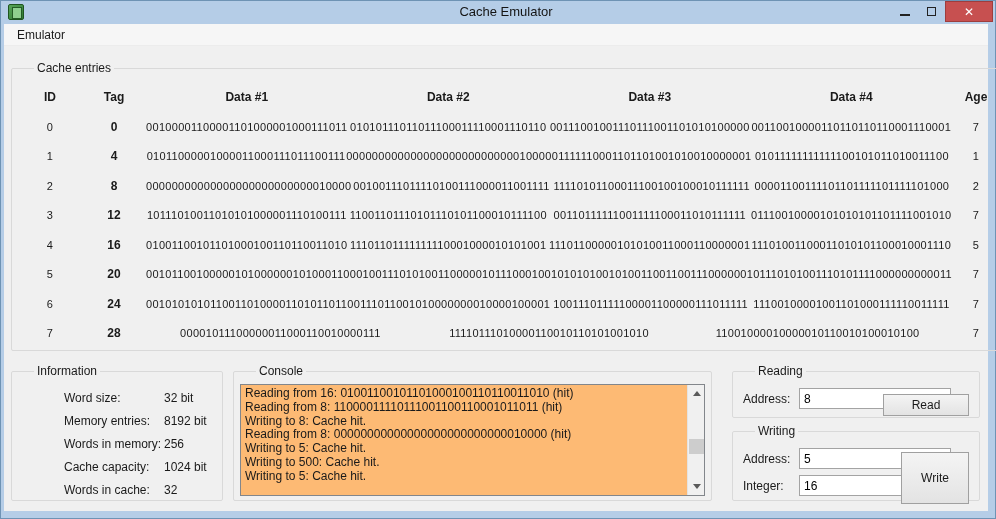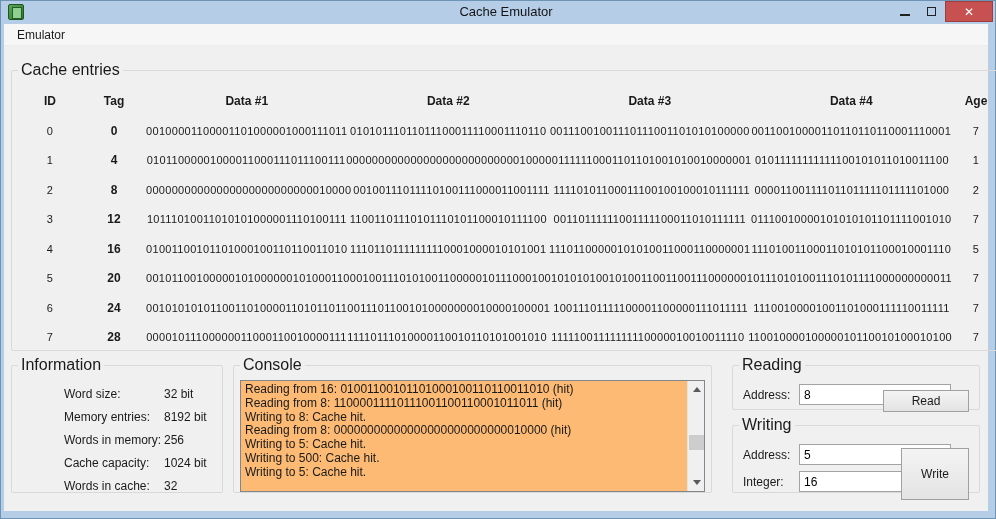--- a/index.html
+++ b/index.html
@@ -46,37 +46,37 @@
     height: 22px; background: #f6f6f6; border-bottom: 1px solid #ececec;
     display: flex; align-items: center; padding-left: 7px;
   }
   .menu-item { padding: 2px 6px; }
 
   
   fieldset.group {
     border: 1px solid #d9d9d9; border-radius: 2px;
     padding: 4px 6px 6px 6px;
   }
-  fieldset.group legend { padding: 0 3px; margin-left: 0; font-size: 16px; color: #1a1a1a; }
+  fieldset.group legend { padding: 0 3px; margin-left: 16px; font-size: 12px; color: #1a1a1a; }
 
   .cache-group { position: absolute; left: 7px; right: 8px; top: 37px; height: 290px; }
 
   
   .table { width: 100%; padding-top: 2px; }
   .trow { display: flex; align-items: center; height: 29.5px; }
   .trow.head { font-weight: bold; font-size: 12px; height: 31px; }
   .cell { text-align: center; font-size: 11px; letter-spacing: 0.3px; white-space: nowrap; }
   .trow.head .cell { font-size: 12px; letter-spacing: 0; }
   .c0 { width: 64px; } .c1 { width: 64px; }
   .c2,.c3,.c4,.c5 { flex: 1; }
   .c6 { width: 48px; }
   .cell.tag { font-weight: bold; font-size: 12px; letter-spacing: 0; }
 
   
-  .bottom { position: absolute; left: 7px; top: 332px; right: 8px; height: 137px; display: flex; }
+  .bottom { position: absolute; left: 7px; top: 340px; right: 8px; height: 137px; display: flex; }
   .info-group  { width: 212px; height: 137px; }
   .console-group { width: 479px; height: 137px; margin-left: 10px; }
   .rw-col { margin-left: 20px; flex: 1; display: flex; flex-direction: column; }
   .reading-group { height: 54px; }
   .writing-group { height: 77px; margin-top: 6px; }
 
   .info-row { display: flex; margin-top: 9px; padding-left: 4px; margin-left: 42px; }
   .info-row .lbl { width: 100px; }
 
   
@@ -210,21 +210,20 @@
               <div class="cell c3">00111011001010000000010000100001</div>
               <div class="cell c4">10011101111100001100000111011111</div>
               <div class="cell c5">11100100001001101000111110011111</div>
               <div class="cell c6">7</div>
             </div>
             <div class="trow">
               <div class="cell c0">7</div>
               <div class="cell c1 tag">28</div>
               <div class="cell c2">00001011100000011000110010000111</div>
               <div class="cell c3">11110111010000110010110101001010</div>
-              <div class="cell c4">11111001111111110000010010011110</div>
               <div class="cell c5">11001000010000010110010100010100</div>
               <div class="cell c6">7</div>
             </div>
           </div>
       </div>
     </fieldset>
 
     <div class="bottom">
 
       <fieldset class="group info-group">

